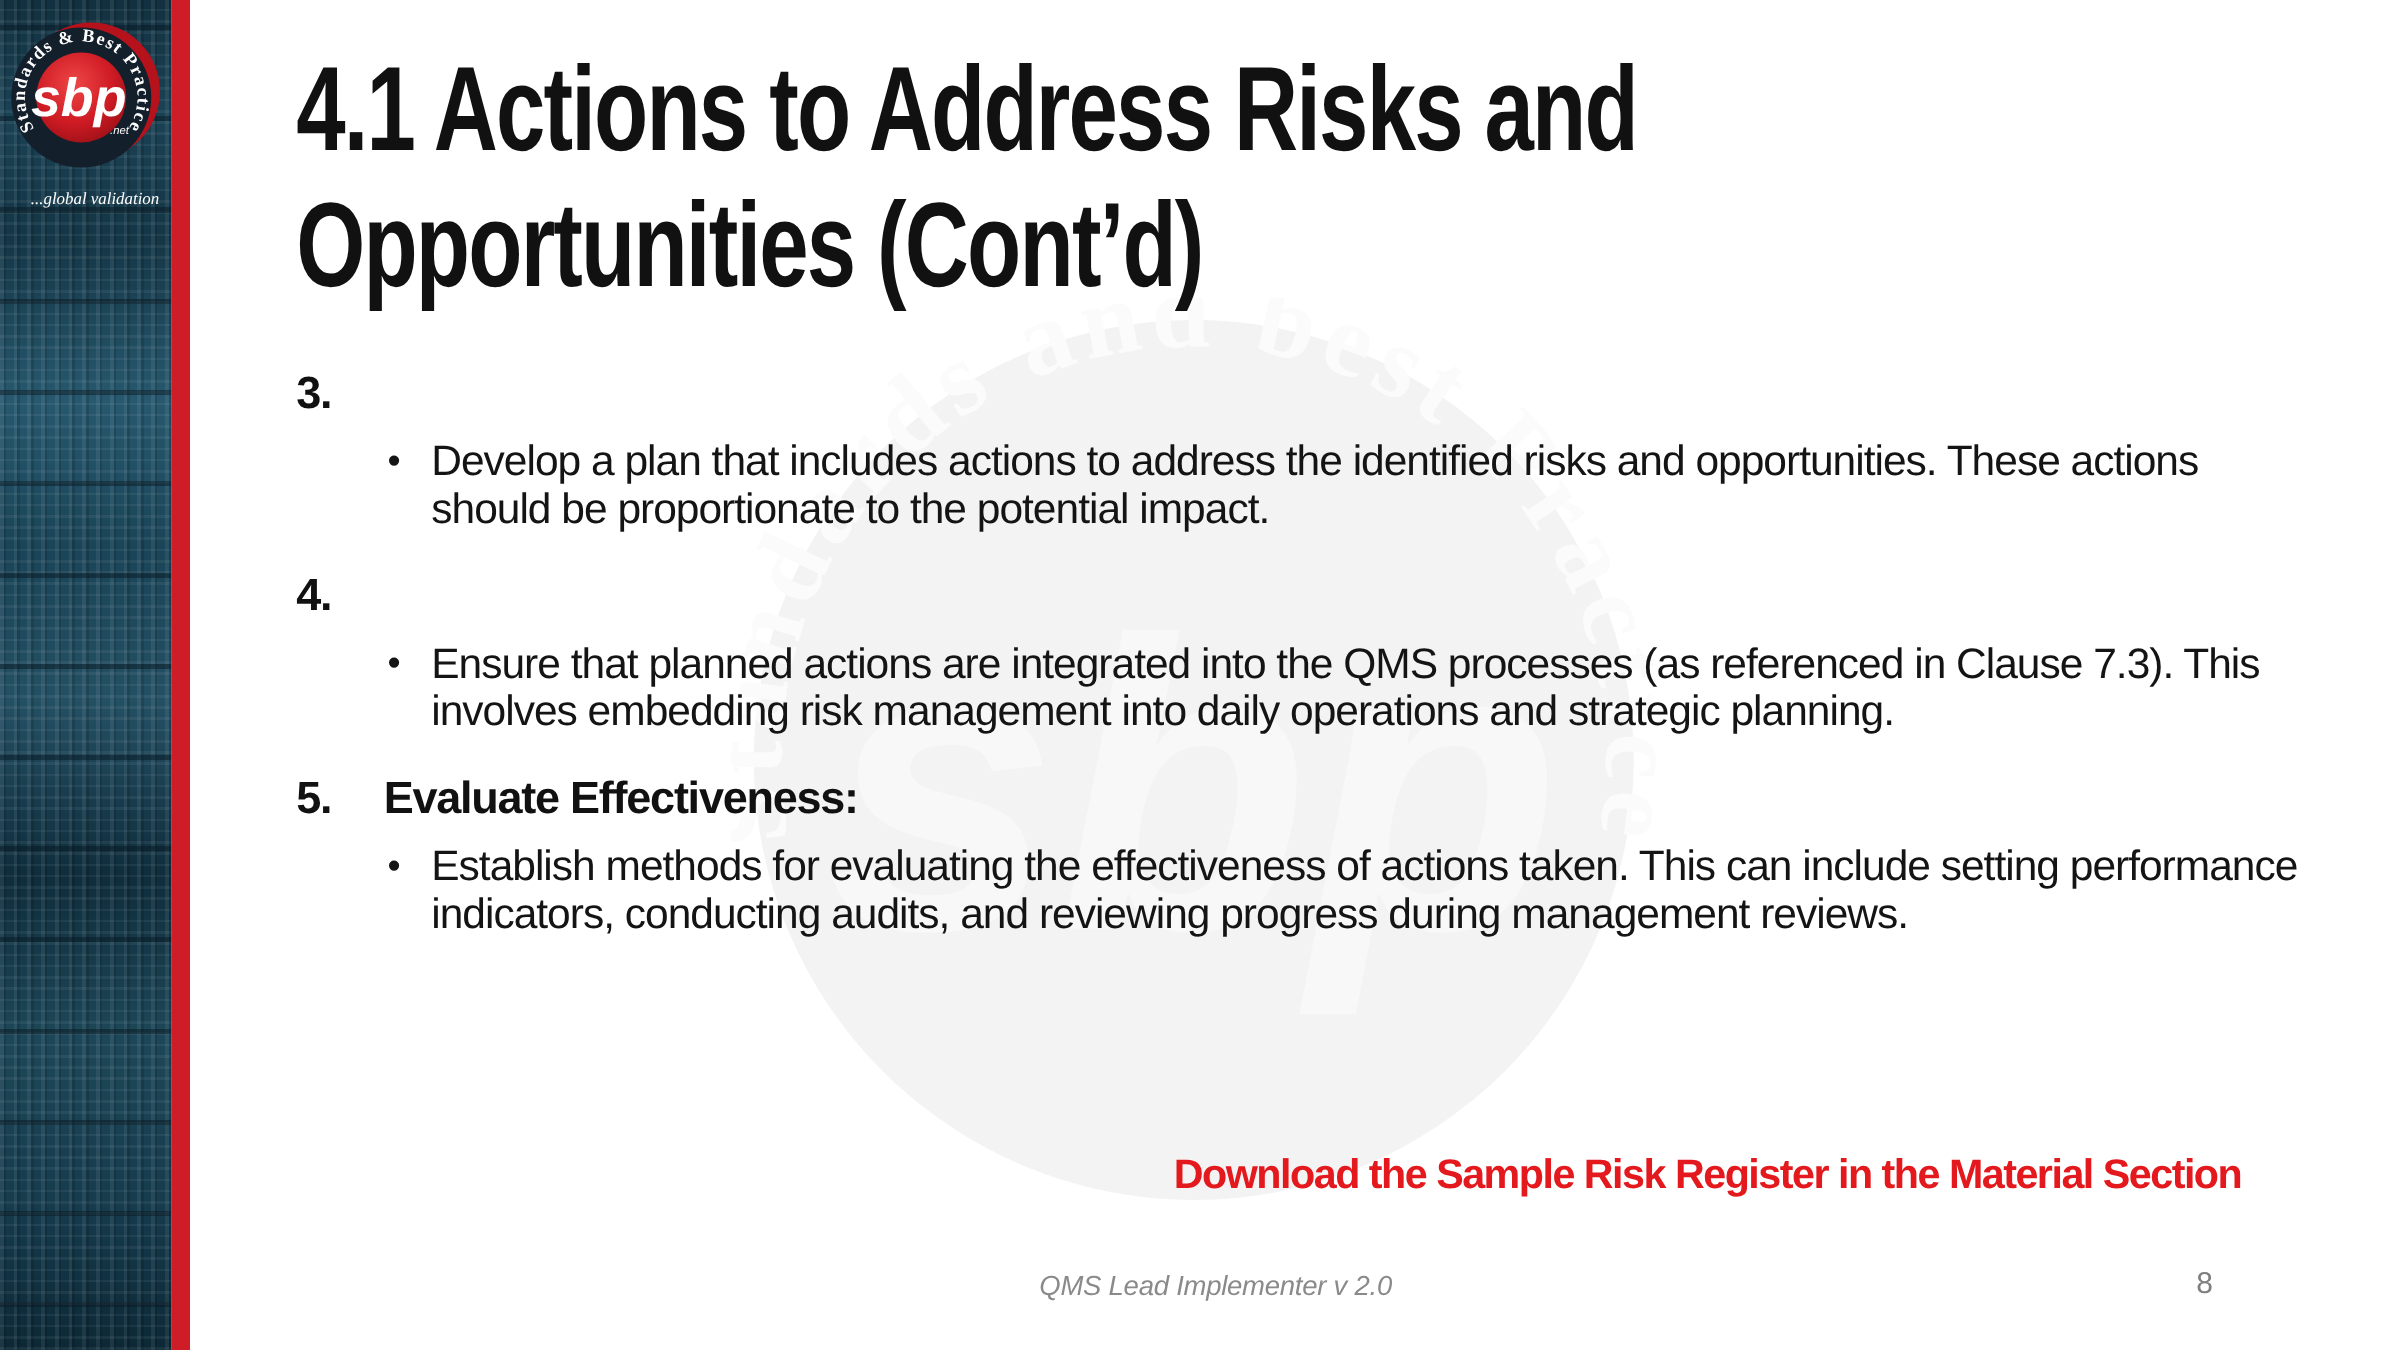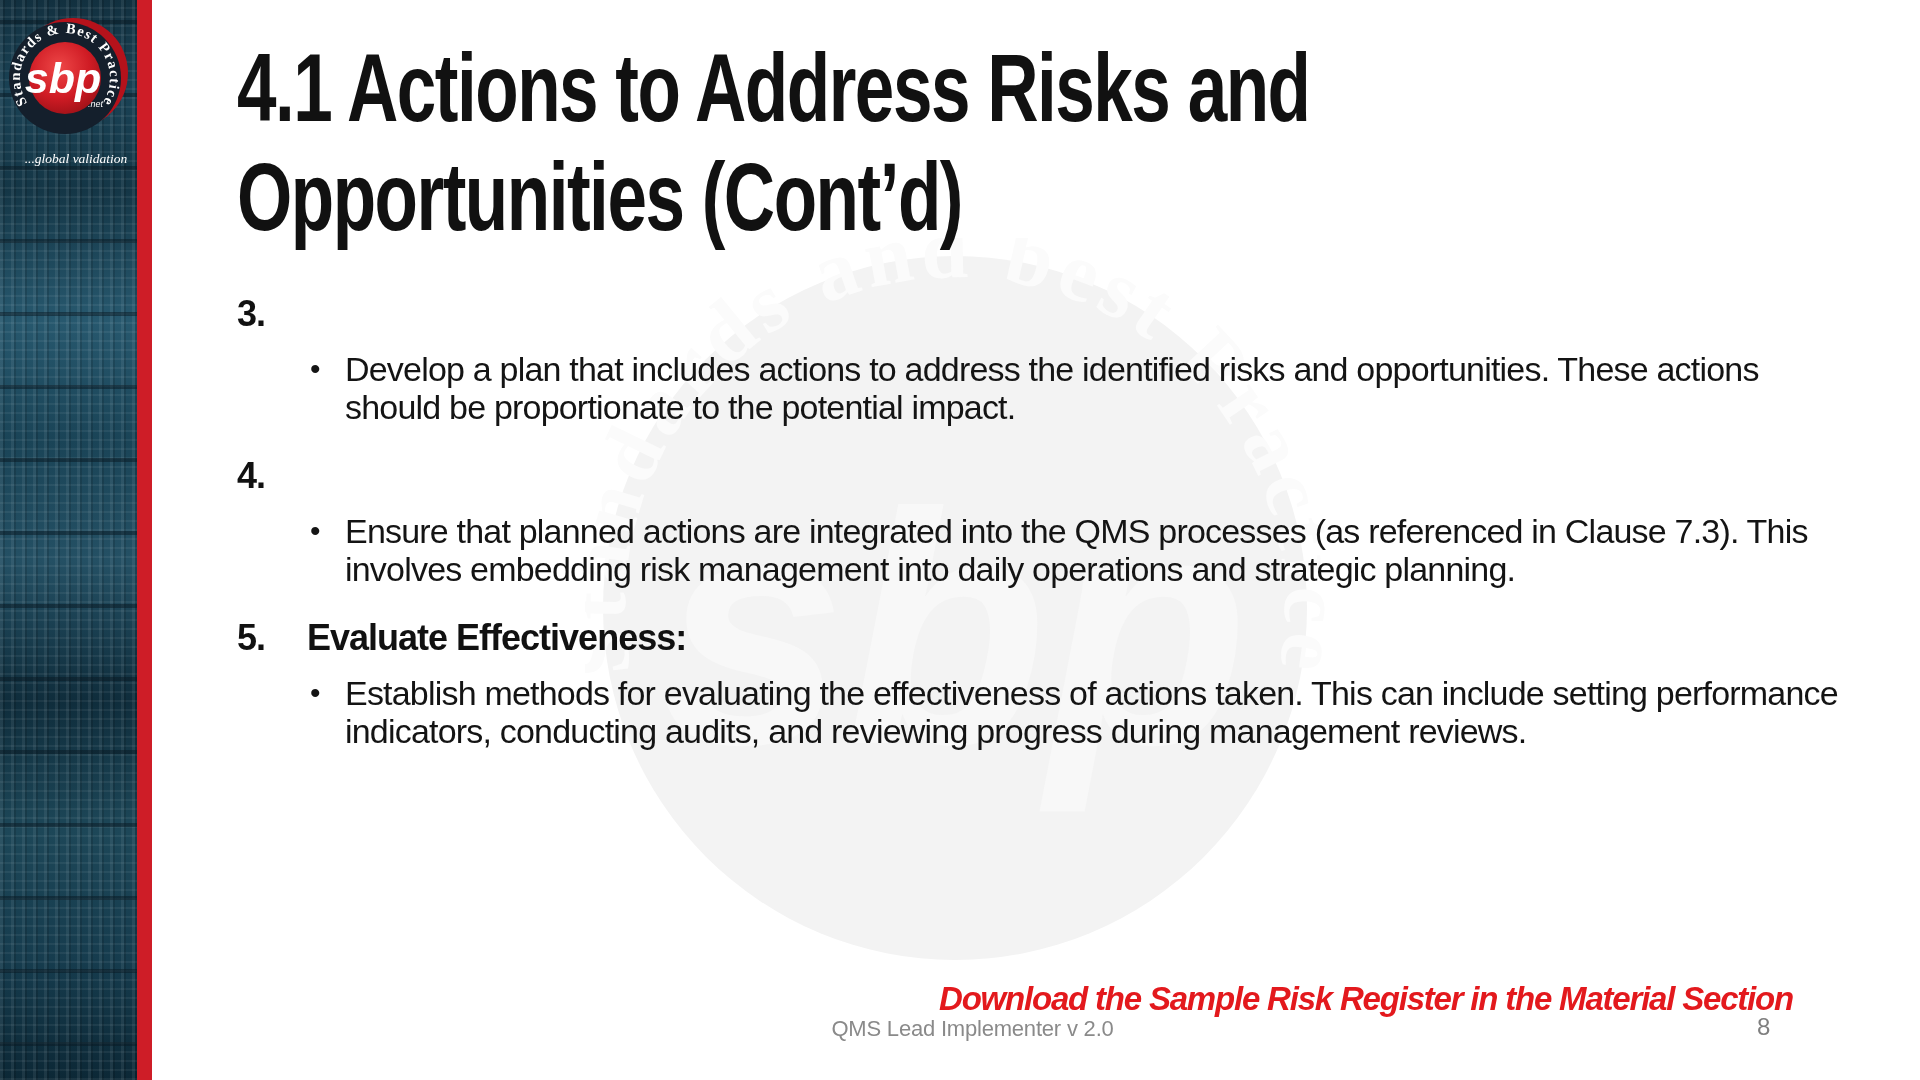--- a/index.html
+++ b/index.html
@@ -32,27 +32,27 @@
     transform:scaleX(.74);transform-origin:0 0;white-space:nowrap;margin:0;
   }
   .list{position:absolute;left:237px;top:292px;width:1640px;z-index:2;color:#141414;}
   .item-head{display:flex;font-weight:700;font-size:36px;line-height:44px;letter-spacing:-1px;color:#111;}
   .item-num{flex:0 0 70px;}
   .bullet-row{display:flex;margin-top:14px;margin-bottom:28px;font-size:34px;line-height:38px;letter-spacing:-0.8px;}
   .bullet-row .pad{flex:0 0 73px;}
   .bullet-dot{flex:0 0 35px;font-size:30px;}
   .bullet-text{width:1512px;max-width:1512px;}
   .callout{
-    position:absolute;top:980px;right:127px;z-index:2;
-    font-size:33px;font-weight:700;font-style:italic;letter-spacing:-1.2px;
+    position:absolute;top:920px;right:127px;z-index:2;
+    font-size:33px;font-weight:700;letter-spacing:-1.2px;
     color:var(--callout-red,#e3191d);
   }
   .footer-text{
     position:absolute;left:152px;top:1016px;width:1641px;text-align:center;z-index:2;
-    font-size:22px;color:var(--footer-gray,#8a8a8a);letter-spacing:-0.2px;
+    font-size:22px;color:var(--footer-gray,#8a8a8a);letter-spacing:-0.2px;font-style:italic;
   }
   .page-num{
     position:absolute;left:1757px;top:1013px;z-index:2;
     font-size:24px;color:#7f7f7f;
   }
 </style>
 </head>
 <body>
 
 <div class="slide">

